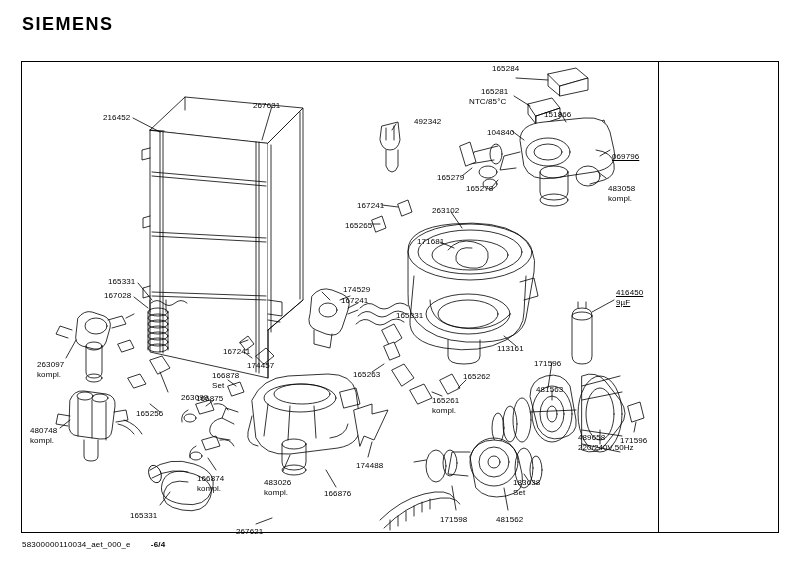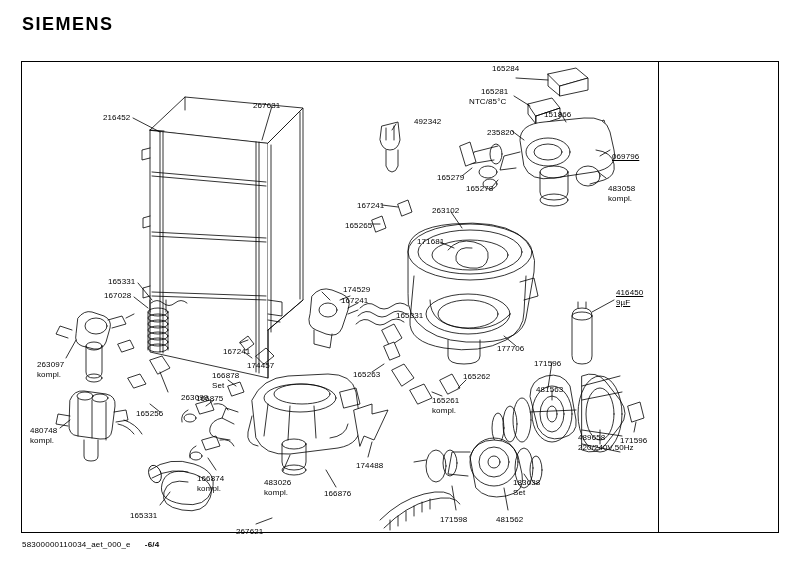--- a/index.html
+++ b/index.html
@@ -58,21 +58,21 @@
   }
 
   
   .footer {
     position: absolute;
     left: 22px; top: 540px;
     font-size: 8px;
     letter-spacing: 0.2px;
   }
   .footer .page {
-    margin-left: 14px;
+    margin-left: 20px;
     font-weight: bold;
   }
 
   
   .lbl {
     position: absolute;
     font-size: 8px;
     line-height: 9.5px;
     white-space: pre;
     letter-spacing: 0.1px;
@@ -413,38 +413,38 @@
   </svg>
 
   <div id="labels">
       <div class="lbl" style="left: 103px; top: 113px;">216452</div>
       <div class="lbl" style="left: 253px; top: 101px;">267631</div>
       <div class="lbl" style="left: 379px; top: 117px; margin-left: 35px;">492342</div>
       <div class="lbl" style="left: 492px; top: 64px;">165284</div>
       <div class="lbl" style="left: 481px; top: 87px;">165281</div>
       <div class="lbl" style="left: 469px; top: 97px;">NTC/85°C</div>
       <div class="lbl" style="left: 536px; top: 110px; margin-left: 8px;">151866</div>
-      <div class="lbl" style="left: 487px; top: 128px;">235820</div>
+      <div class="lbl" style="left: 487px; top: 128px;">104840</div>
       <div class="lbl" style="left: 612px; top: 152px; text-decoration: underline;">069796</div>
       <div class="lbl" style="left: 437px; top: 173px;">165279</div>
       <div class="lbl" style="left: 466px; top: 184px;">165278</div>
       <div class="lbl" style="left: 608px; top: 184px;">483058
 kompl.</div>
       <div class="lbl" style="left: 357px; top: 201px;">167241</div>
       <div class="lbl" style="left: 432px; top: 206px;">263102</div>
       <div class="lbl" style="left: 345px; top: 221px;">165265</div>
       <div class="lbl" style="left: 417px; top: 237px;">171681</div>
       <div class="lbl" style="left: 108px; top: 277px;">165331</div>
       <div class="lbl" style="left: 104px; top: 291px;">167028</div>
       <div class="lbl" style="left: 303px; top: 285px; margin-left: 40px;">174529</div>
       <div class="lbl" style="left: 341px; top: 296px;">167241</div>
       <div class="lbl" style="left: 616px; top: 288px; text-decoration: underline;">416450
 9µF</div>
       <div class="lbl" style="left: 396px; top: 311px;">165331</div>
-      <div class="lbl" style="left: 497px; top: 344px;">177706</div>
+      <div class="lbl" style="left: 497px; top: 344px;">113161</div>
       <div class="lbl" style="left: 534px; top: 359px;">171596</div>
       <div class="lbl" style="left: 37px; top: 360px;">263097
 kompl.</div>
       <div class="lbl" style="left: 223px; top: 347px;">167241</div>
       <div class="lbl" style="left: 247px; top: 361px;">174457</div>
       <div class="lbl" style="left: 353px; top: 370px;">165263</div>
       <div class="lbl" style="left: 463px; top: 372px;">165262</div>
       <div class="lbl" style="left: 146px; top: 393px; padding-left: 35px;">263099</div>
       <div class="lbl" style="left: 432px; top: 396px;">165261
 kompl.</div>

